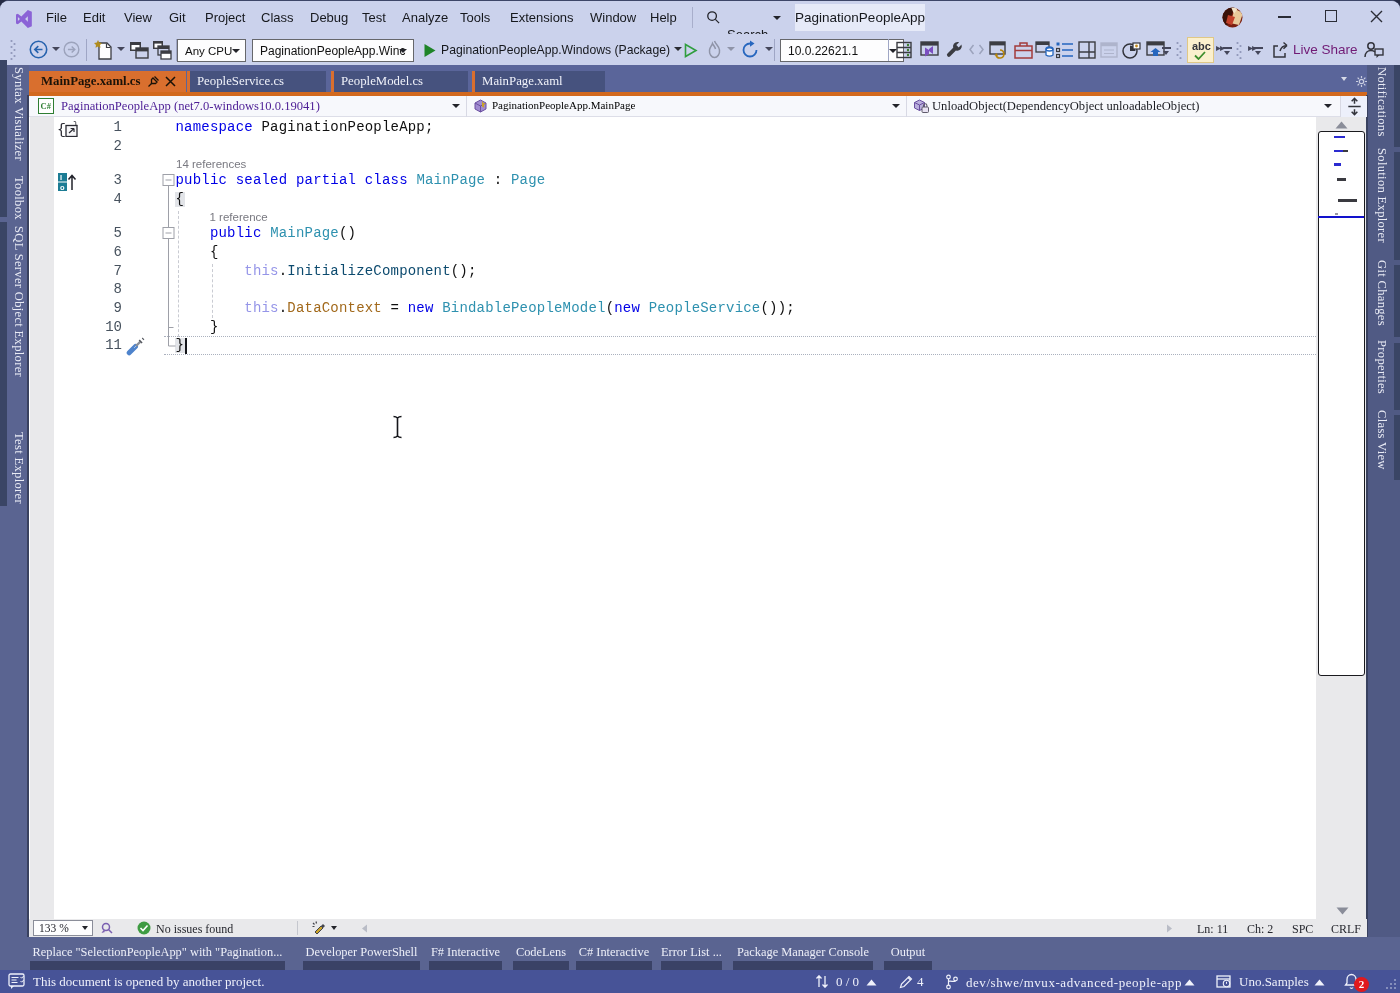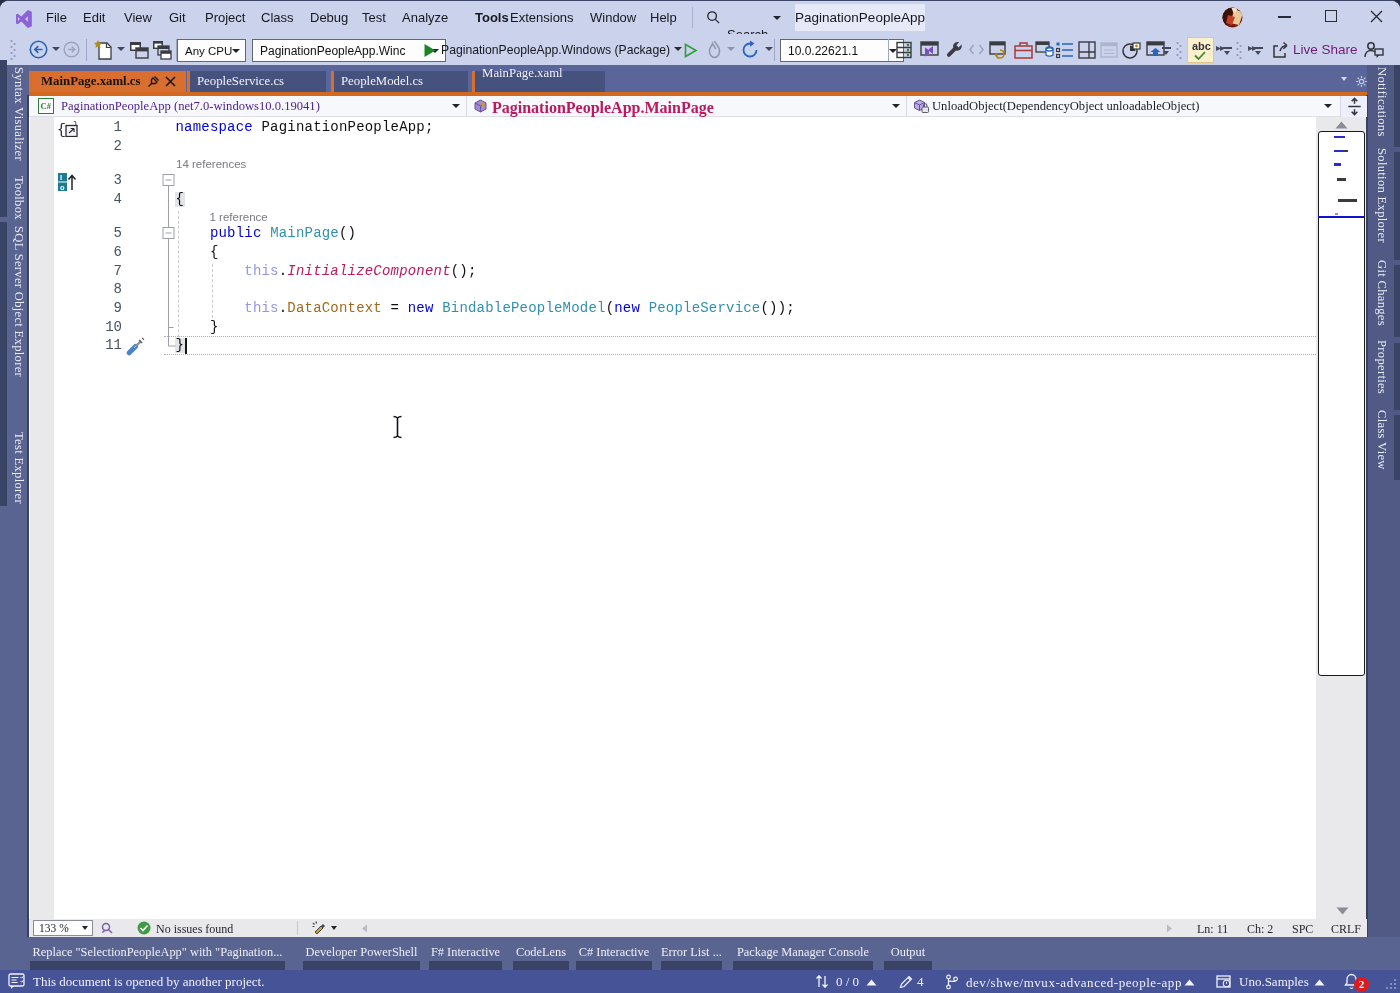--- a/index.html
+++ b/index.html
@@ -10,42 +10,42 @@
 .carD{width:0;height:0;border-left:4px solid transparent;border-right:4px solid transparent;border-top:4.5px solid #23242A;}
 .sepT{position:absolute;width:1px;height:22px;background:#9FA6C5;top:5px;}
 .vtext{position:absolute;writing-mode:vertical-rl;font-size:12.6px;color:#E9EBF5;letter-spacing:0.3px;white-space:nowrap;}
 .tabtxt{font-size:12.8px;color:#F0F2FA;}
 .cl{position:absolute;font-family:"Liberation Mono",monospace;font-size:14px;letter-spacing:0.2px;line-height:18.7px;white-space:pre;color:#101010;}
 .num{position:absolute;left:25px;font-family:"Liberation Mono",monospace;font-size:14px;line-height:18.7px;color:#47525E;width:68px;text-align:right;}
 .lens{position:absolute;font-family:"Liberation Sans",sans-serif;font-size:11.5px;color:#797981;}
 .kw{color:#0100E6;}
 .ty{color:#2E91AF;}
 .th{color:#9595E8;}
-.me{color:#be185d;font-style:italic;}
+.me{color:#0c4a6e;}
 .pr{color:#A2691B;}
 .ptab{position:absolute;top:940px;height:24px;font-size:12.4px;color:#EDEFF8;display:flex;align-items:center;justify-content:center;white-space:nowrap;overflow:hidden;}
 .pdark{position:absolute;top:961px;height:9px;background:#3A4266;}
 .sb{font-size:13px;color:#EFF1FB;}
 </style></head>
 <body>
 <div id="win">
 <div class="abs" style="left:0;top:0;width:1400px;height:33px;background:#CBD2EC;">
   <svg class="abs" style="left:13px;top:8px;" width="21" height="20" viewBox="0 0 24 24">
         <path fill="#8B63D6" d="M17.2 1.1 9.4 8.9 5.2 5.6 3 6.7v10.6l2.2 1.1 4.2-3.3 7.8 7.8 4.8-2.3V3.4L17.2 1.1zM5.3 14.4V9.6l2.4 2.4-2.4 2.4zm11.9.9-3.3-3.3 3.3-3.3v6.6z"></path>
       </svg>
   <div class="abs menu" style="left:46px;top:9px;">File</div>
   <div class="abs menu" style="left:83px;top:9px;">Edit</div>
   <div class="abs menu" style="left:124px;top:9px;">View</div>
   <div class="abs menu" style="left:169px;top:9px;">Git</div>
   <div class="abs menu" style="left:205px;top:9px;">Project</div>
   <div class="abs menu" style="left:261px;top:9px;">Class</div>
   <div class="abs menu" style="left:310px;top:9px;">Debug</div>
   <div class="abs menu" style="left:362px;top:9px;">Test</div>
   <div class="abs menu" style="left:402px;top:9px;">Analyze</div>
-  <div class="abs menu" style="left:475px;top:9px;font-weight:bold;">Tools</div>
+  <div class="abs menu" style="left:460px;top:9px;">Tools</div>
   <div class="abs menu" style="left:510px;top:9px;">Extensions</div>
   <div class="abs menu" style="left:590px;top:9px;">Window</div>
   <div class="abs menu" style="left:650px;top:9px;">Help</div>
   <div class="abs" style="left:692px;top:6px;width:1px;height:21px;background:#A8AECB;"></div>
   <svg class="abs" style="left:706px;top:9px;" width="15" height="15" viewBox="0 0 16 16">
         <circle cx="6.5" cy="6.5" r="4.6" fill="none" stroke="#23242A" stroke-width="1.4"></circle>
         <path d="M10 10 L14 14" stroke="#23242A" stroke-width="1.4"></path>
       </svg>
   <div class="abs menu" style="left:727px;top:26px;">Search</div>
   <div class="carD abs" style="left:773px;top:15px;"></div>
@@ -107,21 +107,21 @@
   <svg class="abs" style="left:152px;top:6px;" width="20" height="20" viewBox="0 0 20 20">
         <rect x="1" y="1" width="10" height="8" fill="#3B3C42"></rect>
         <rect x="2.5" y="3.6" width="7" height="4" fill="#FDFDFE"></rect>
         <rect x="6" y="6" width="11" height="9" fill="none" stroke="#3B3C42" stroke-width="1.3"></rect>
         <rect x="6" y="6" width="11" height="3" fill="#3B3C42"></rect>
         <rect x="9" y="11" width="10" height="8" fill="#FDFDFE" stroke="#3B3C42" stroke-width="1.3"></rect>
         <rect x="9" y="11" width="10" height="2.8" fill="#3B3C42"></rect>
       </svg>
   <div class="sepT" style="left:176px;"></div>
   <div class="combo" style="left:177px;top:5px;width:69px;font-size:11.5px;">Any CPU<div class="carD" style="position:absolute;right:5px;top:9px;"></div></div>
-  <div class="combo" style="left:252px;top:5px;width:194px;overflow:hidden;">PaginationPeopleApp.Winc<div class="carD" style="position:absolute;right:6px;top:9px;"></div></div>
+  <div class="combo" style="left:252px;top:5px;width:162px;overflow:hidden;">PaginationPeopleApp.Winc<div class="carD" style="position:absolute;right:6px;top:9px;"></div></div>
   <svg class="abs" style="left:423px;top:9px;" width="14" height="15" viewBox="0 0 14 15">
         <path d="M1.5 1 L12.5 7.5 L1.5 14 Z" fill="#1E8428"></path>
       </svg>
   <div class="abs" style="left:441px;top:9px;font-size:12.2px;color:#16181D;">PaginationPeopleApp.Windows (Package)</div>
   <div class="carD abs" style="left:674px;top:13px;border-top-color:#2B2C33;"></div>
   <svg class="abs" style="left:684px;top:9px;" width="14" height="15" viewBox="0 0 14 15">
         <path d="M1.5 1.5 L12 7.5 L1.5 13.5 Z" fill="none" stroke="#2F9E3F" stroke-width="1.6"></path>
       </svg>
   <svg class="abs" style="left:706px;top:6px;" width="17" height="20" viewBox="0 0 17 20">
         <path d="M8.5 1 C10 5 13 6 13.5 10 C14 14 11.5 17.5 8.5 17.5 C5.5 17.5 3 14 3.5 10 C4 7 6 5.5 6.5 3.5 C7.5 5.5 9 6.5 9.5 9" fill="none" stroke="#8F94A8" stroke-width="1.5"></path>
@@ -259,21 +259,21 @@
     <path d="M1 1 L10 10 M10 1 L1 10" stroke="#1A1208" stroke-width="1.5"></path>
   </svg>
 <div class="abs" style="left:186.5px;top:71px;width:3px;height:21px;background:#D96F2E;"></div>
 <div class="abs" style="left:189.5px;top:71px;width:136px;height:21px;background:#46527E;"></div>
 <div class="abs tabtxt" style="left:197px;top:74px;">PeopleService.cs</div>
 <div class="abs" style="left:330.5px;top:71px;width:3px;height:21px;background:#D96F2E;"></div>
 <div class="abs" style="left:333.5px;top:71px;width:134px;height:21px;background:#46527E;"></div>
 <div class="abs tabtxt" style="left:341px;top:74px;">PeopleModel.cs</div>
 <div class="abs" style="left:471.5px;top:71px;width:3px;height:21px;background:#D96F2E;"></div>
 <div class="abs" style="left:474.5px;top:71px;width:130px;height:21px;background:#46527E;"></div>
-<div class="abs tabtxt" style="left:482px;top:66px;">MainPage.xaml</div>
+<div class="abs tabtxt" style="left:482px;top:74px;">MainPage.xaml</div>
 <div class="carD abs" style="left:1341px;top:77px;border-top-color:#D7DAE8;border-left-width:3.5px;border-right-width:3.5px;"></div>
 <svg class="abs" style="left:1355px;top:75px;" width="13" height="13" viewBox="0 0 13 13">
     <g fill="none" stroke="#C9CDE0" stroke-width="1.2">
       <circle cx="6.5" cy="6.5" r="2.2"></circle>
       <path d="M6.5 1 v2 M6.5 10 v2 M1 6.5 h2 M10 6.5 h2 M2.6 2.6 l1.4 1.4 M9 9 l1.4 1.4 M10.4 2.6 L9 4 M4 9 l-1.4 1.4"></path>
     </g>
   </svg>
 <div class="abs" style="left:0;top:65px;width:29px;height:905px;background:#5A6491;"></div>
 <div class="abs" style="left:0;top:60px;width:7px;height:120px;background:#3A4565;"></div>
 <div class="abs" style="left:0;top:172px;width:7px;height:45px;background:#3A4565;"></div>
@@ -300,21 +300,21 @@
   <div class="abs" style="left:9px;top:2.5px;width:16px;height:16px;border:1.4px solid #2E7D32;background:#fff;"></div>
   <div class="abs" style="left:11.5px;top:5.5px;font-size:8.5px;font-weight:bold;color:#2E7D32;">C#</div>
   <div class="abs" style="left:32px;top:3px;font-size:12.6px;color:#4c1d95;">PaginationPeopleApp (net7.0-windows10.0.19041)</div>
   <div class="carD abs" style="left:423px;top:8px;"></div>
   <div class="abs" style="left:437px;top:0;width:1px;height:21px;background:#D8D9E4;"></div>
   <svg class="abs" style="left:444px;top:3px;" width="15" height="15" viewBox="0 0 15 15">
       <path d="M7.5 1 L13 4 L13 10 L7.5 13 L2 10 L2 4 Z" fill="#A08BD0" stroke="#6A4FA0" stroke-width="1"></path>
       <path d="M2 4 L7.5 7 L13 4 M7.5 7 L7.5 13" fill="none" stroke="#6A4FA0" stroke-width="1"></path>
       <path d="M9 1.5 l1.2 2.4 2.6.4-1.9 1.8.4 2.6L9 7.5" fill="#C9A227"></path>
     </svg>
-  <div class="abs" style="left:463px;top:3px;font-size:16px;color:#be185d;font-weight:bold;">PaginationPeopleApp.MainPage</div>
+  <div class="abs" style="left:463px;top:3px;font-size:11px;color:#000000;">PaginationPeopleApp.MainPage</div>
   <div class="carD abs" style="left:863px;top:8px;"></div>
   <div class="abs" style="left:877px;top:0;width:1px;height:21px;background:#D8D9E4;"></div>
   <svg class="abs" style="left:884px;top:3px;" width="16" height="15" viewBox="0 0 16 15">
       <path d="M6.5 1 L11.5 3.5 L11.5 9 L6.5 11.5 L1.5 9 L1.5 3.5 Z" fill="#B9AEDC" stroke="#6A4FA0" stroke-width="1"></path>
       <path d="M1.5 3.5 L6.5 6 L11.5 3.5 M6.5 6 L6.5 11.5" fill="none" stroke="#6A4FA0" stroke-width="1"></path>
       <rect x="9" y="8" width="6.5" height="5.5" rx="1" fill="#E8E2F2" stroke="#5F5A6B" stroke-width="1"></rect>
       <path d="M10.5 8 v-1.5 a1.7 1.7 0 0 1 3.4 0 V8" fill="none" stroke="#5F5A6B" stroke-width="1.1"></path>
     </svg>
   <div class="abs" style="left:903px;top:3px;font-size:12.6px;color:#1B1C22;">UnloadObject(DependencyObject unloadableObject)</div>
   <div class="carD abs" style="left:1295px;top:8px;"></div>
@@ -367,20 +367,21 @@
         <path d="M6.5 15 V175 M6.5 175 h7"></path>
         <path d="M6.5 156.5 h5"></path>
         <rect x="1" y="3.5" width="11" height="11" fill="#FFFFFF"></rect>
         <path d="M3.5 9 h6"></path>
         <rect x="1" y="56.5" width="11" height="11" fill="#FFFFFF"></rect>
         <path d="M3.5 62 h6"></path>
       </g>
     </svg>
   <div class="cl" style="left:146.5px;top:1.7px;"><span class="kw">namespace</span> PaginationPeopleApp;</div>
   <div class="lens" style="left:147px;top:41px;">14 references</div>
+  <div class="cl" style="left:146.5px;top:54.7px;"><span class="kw">public</span> <span class="kw">sealed</span> <span class="kw">partial</span> <span class="kw">class</span> <span class="ty">MainPage</span> : <span class="ty">Page</span></div>
   <div class="cl" style="left:146.5px;top:73.4px;">{</div>
   <div class="lens" style="left:180.5px;top:94.4px;">1 reference</div>
   <div class="cl" style="left:146.5px;top:107.7px;">    <span class="kw">public</span> <span class="ty">MainPage</span>()</div>
   <div class="cl" style="left:146.5px;top:126.4px;">    {</div>
   <div class="cl" style="left:146.5px;top:145.1px;">        <span class="th">this</span>.<span class="me">InitializeComponent</span>();</div>
   <div class="cl" style="left:146.5px;top:182.5px;">        <span class="th">this</span>.<span class="pr">DataContext</span> = <span class="kw">new</span> <span class="ty">BindablePeopleModel</span>(<span class="kw">new</span> <span class="ty">PeopleService</span>());</div>
   <div class="cl" style="left:146.5px;top:201.2px;">    }</div>
   <div class="cl" style="left:146.5px;top:219.9px;">}</div>
   <div class="abs" style="left:156px;top:221.4px;width:1.5px;height:16px;background:#14151A;"></div>
   <svg class="abs" style="left:361px;top:298px;" width="15" height="24" viewBox="0 0 15 24">

